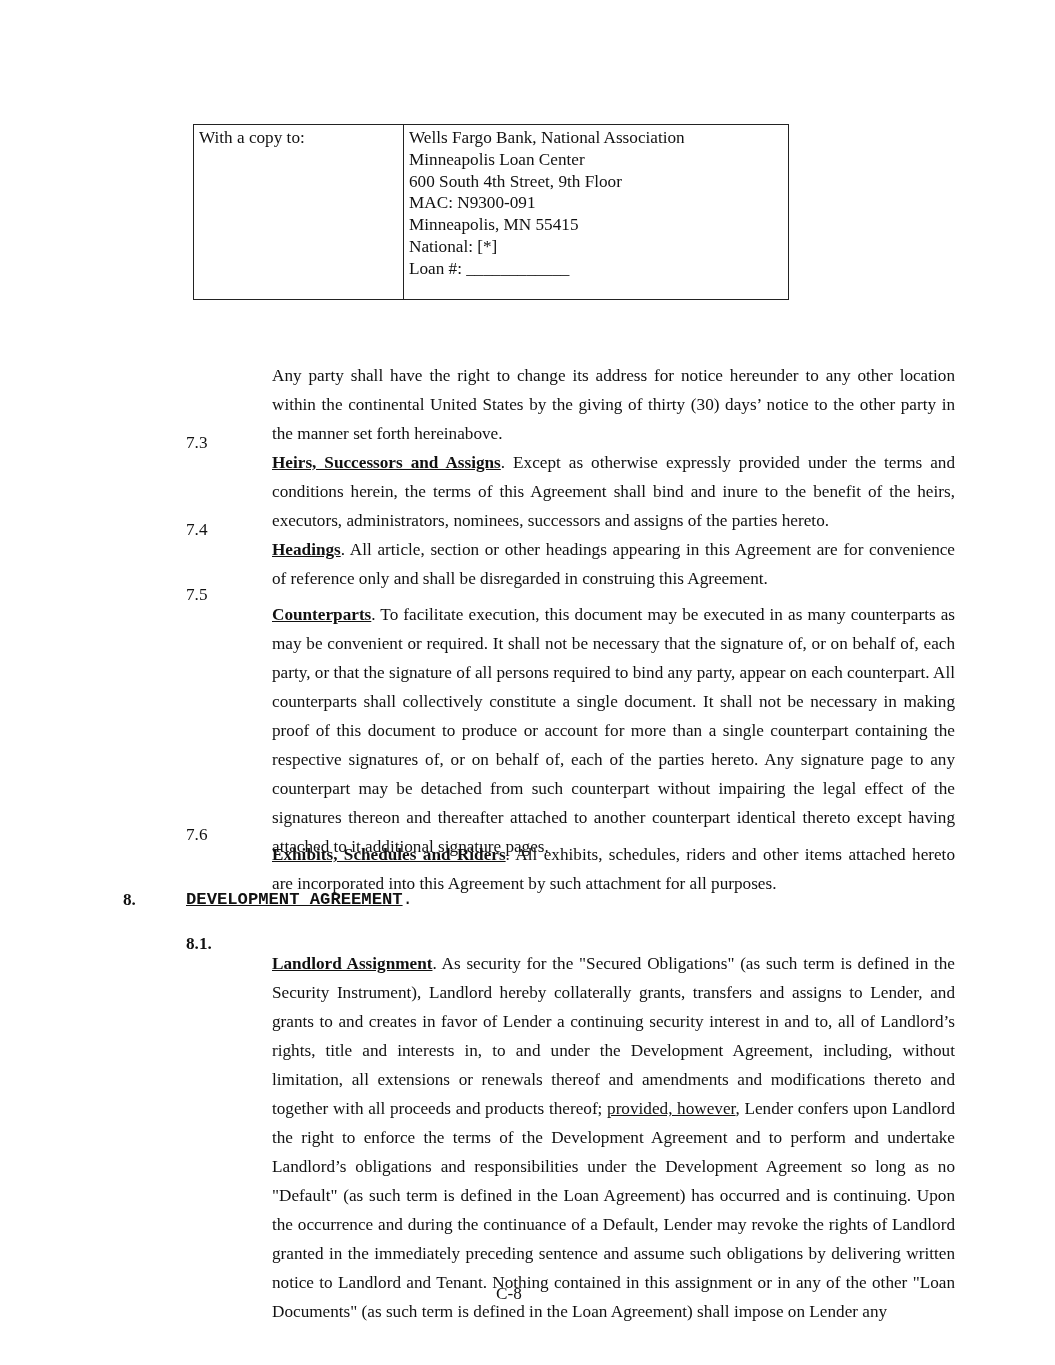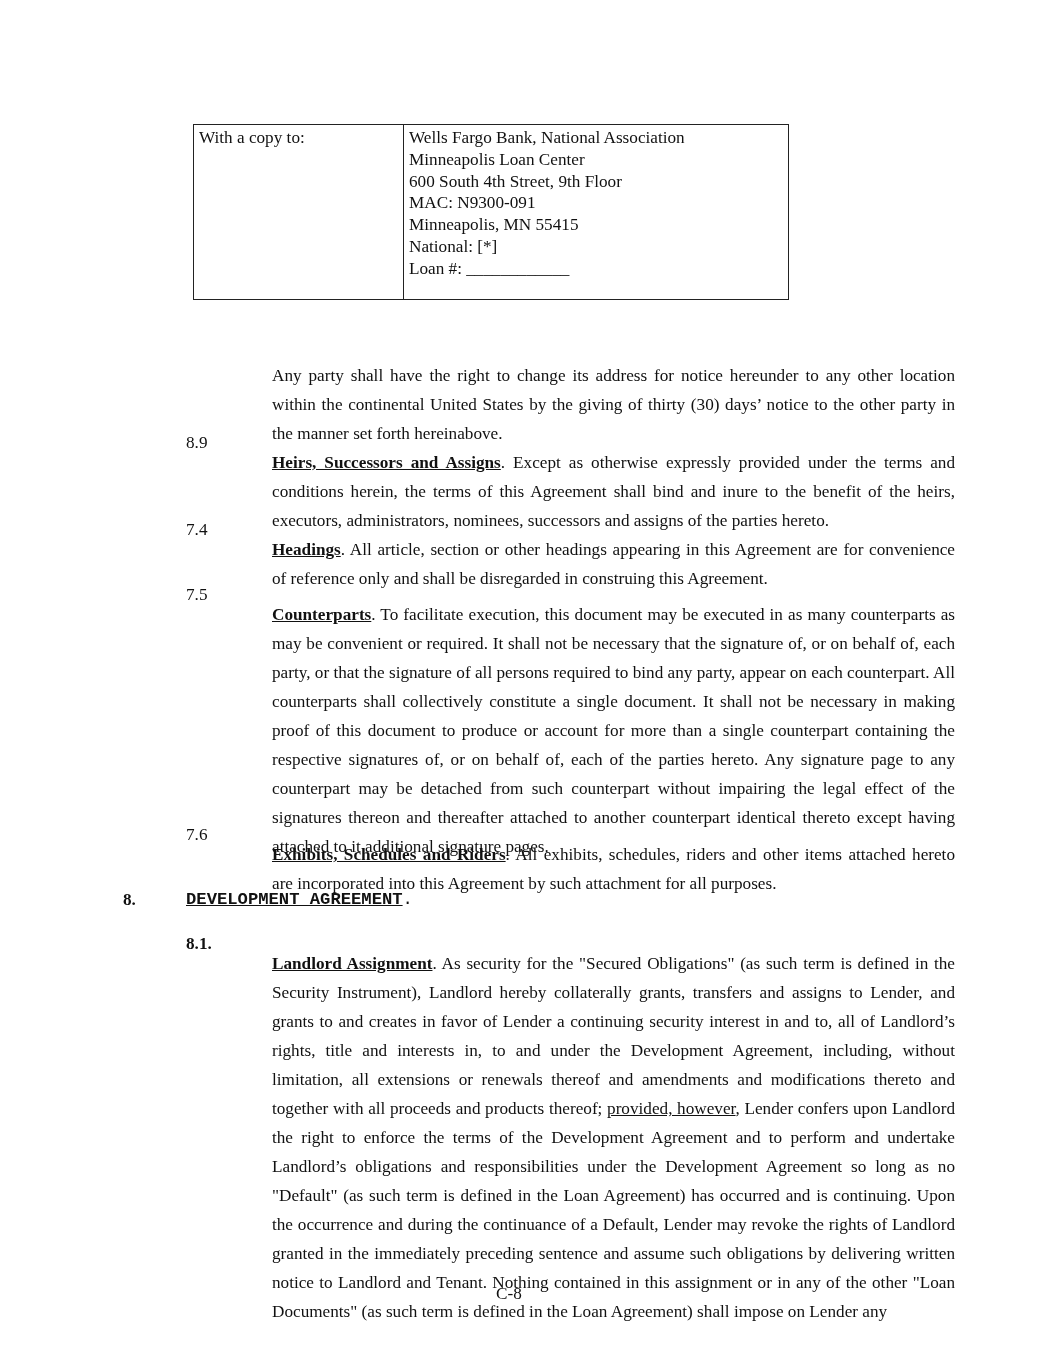--- a/index.html
+++ b/index.html
@@ -41,21 +41,21 @@
       <span class="addr-line">Minneapolis, MN  55415</span>
       <span class="addr-line">National:  [*]</span>
       <span class="addr-line">Loan #:  ____________</span>
     </td>
   </tr>
 </tbody>
   </table>
 
 <p class="para" style="top:345px;">Any party shall have the right to change its address for notice hereunder to any other location within the continental United States by the giving of thirty (30) days’ notice to the other party in the manner set forth hereinabove.</p>
 
-<span class="num" style="top:432px;">8.9</span>
+<span class="num" style="top:432px;">7.3</span>
 <p class="para" style="top:432px;"><span class="heading">Heirs, Successors and Assigns</span><span>.  Except as otherwise expressly provided under the terms and conditions herein, the terms of this Agreement shall bind and inure to the benefit of the heirs, executors, administrators, nominees, successors and assigns of the parties hereto.</span></p>
 
 <span class="num" style="top:519px;">7.4</span>
 <p class="para" style="top:519px;"><span class="heading">Headings</span><span>.  All article, section or other headings appearing in this Agreement are for convenience of reference only and shall be disregarded in construing this Agreement.</span></p>
 
 <span class="num" style="top:584px;">7.5</span>
 <p class="para" style="top:584px;"><span class="heading">Counterparts</span><span>.  To facilitate execution, this document may be executed in as many counterparts as may be convenient or required.  It shall not be necessary that the signature of, or on behalf of, each party, or that the signature of all persons required to bind any party, appear on each counterpart.  All counterparts shall collectively constitute a single document.  It shall not be necessary in making proof of this document to produce or account for more than a single counterpart containing the respective signatures of, or on behalf of, each of the parties hereto.  Any signature page to any counterpart may be detached from such counterpart without impairing the legal effect of the signatures thereon and thereafter attached to another counterpart identical thereto except having attached to it additional signature pages.</span></p>
 
 <span class="num" style="top:824px;">7.6</span>
 <p class="para" style="top:824px;"><span class="heading">Exhibits, Schedules and Riders</span><span>.  All exhibits, schedules, riders and other items attached hereto are incorporated into this Agreement by such attachment for all purposes.</span></p>

